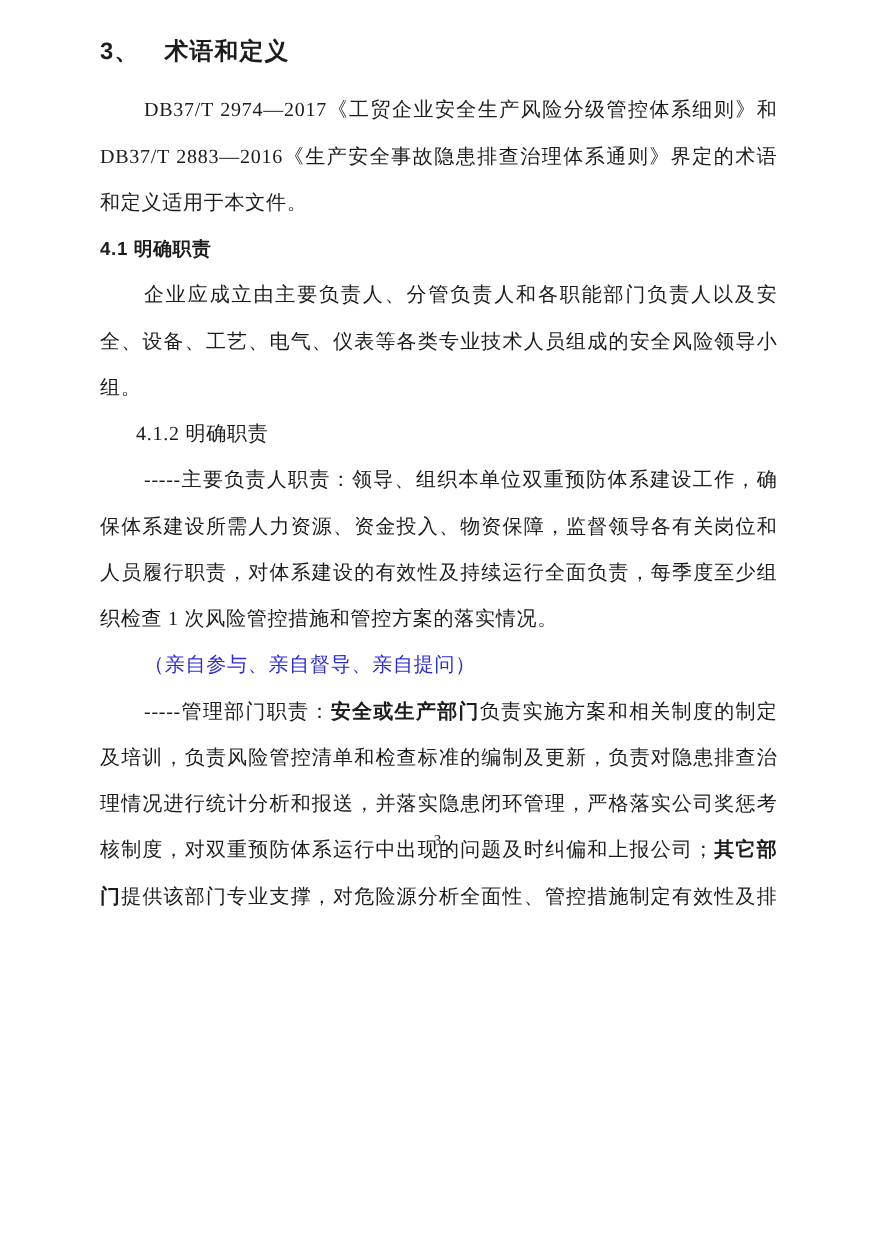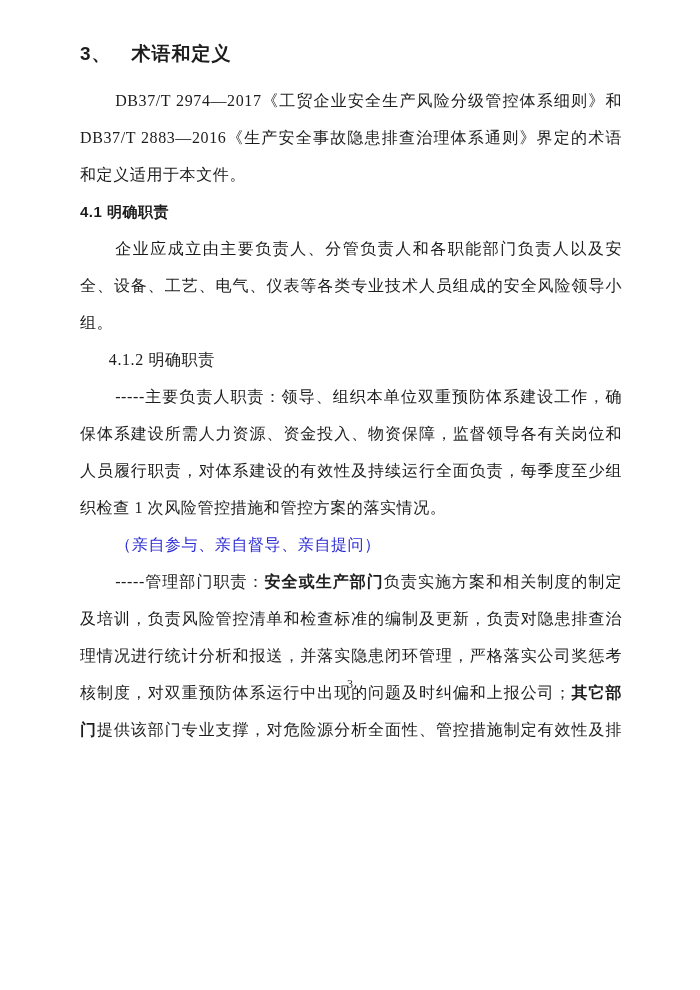--- a/index.html
+++ b/index.html
@@ -1,21 +1,21 @@
 <!DOCTYPE html>
 <html style="--background: #ffffff; --text: #1c1c1c; --blue: #2b2bd5;"><head>
 <meta charset="utf-8">
 <style>
   * { margin: 0; padding: 0; box-sizing: border-box; }
   html, body { background: #ffffff; }
   .page {
     position: relative;
     width: 700px;
     height: 742px;
-    margin: 12px auto;
+    margin: 0 auto;
     background: var(--background, #ffffff);
     color: var(--text, #1c1c1c);
     font-family: "Liberation Serif", "DejaVu Serif", serif;
     overflow: hidden;
   }
   .content {
     padding: 28px 78px 0 80px;
   }
   .h-major {
     font-family: "Liberation Sans", "DejaVu Sans", sans-serif;

